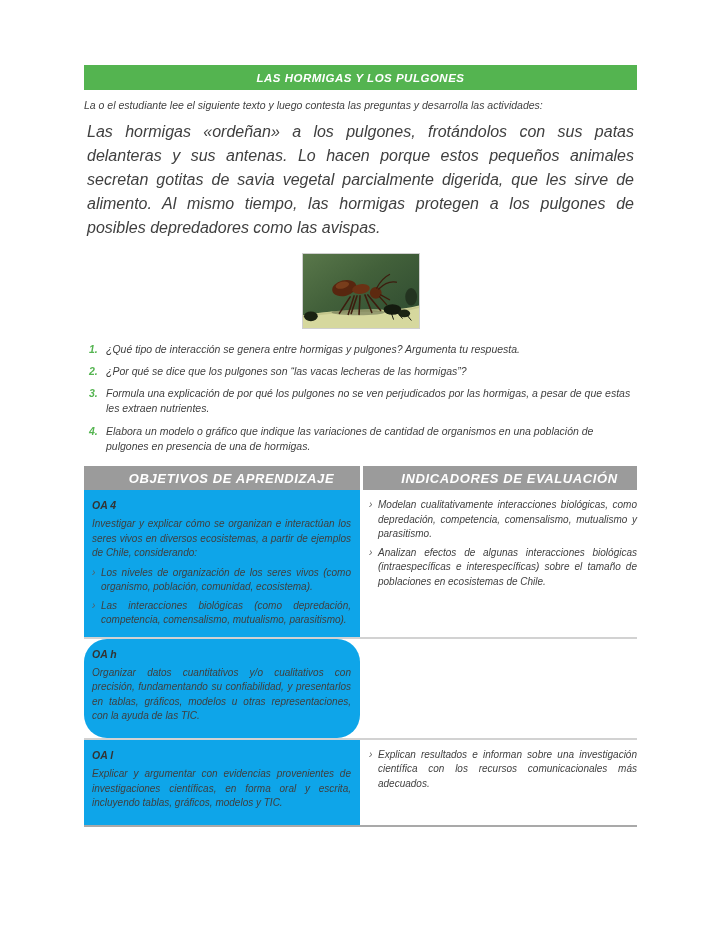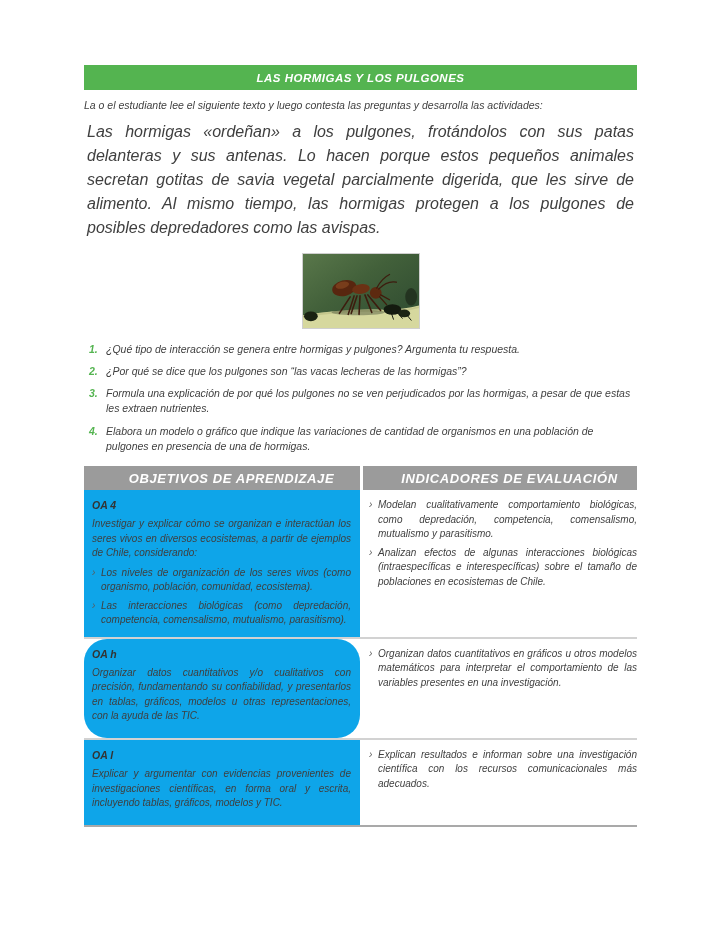--- a/index.html
+++ b/index.html
@@ -161,40 +161,34 @@
             <span class="btext">Los niveles de organización de los seres vivos (como organismo, población, comunidad, ecosistema).</span>
           </div>
           <div class="bullet">
             <span class="marker"></span>
             <span class="btext">Las interacciones biológicas (como depredación, competencia, comensalismo, mutualismo, parasitismo).</span>
           </div>
         </div>
         <div class="cell-right">
           <div class="bullet">
             <span class="marker"></span>
-            <span class="btext">Modelan cualitativamente comportamiento biológicas, como depredación, competencia, comensalismo, mutualismo y parasitismo.</span>
+            <span class="btext">Modelan cualitativamente interacciones biológicas, como depredación, competencia, comensalismo, mutualismo y parasitismo.</span>
           </div>
           <div class="bullet">
             <span class="marker"></span>
             <span class="btext">Analizan efectos de algunas interacciones biológicas (intraespecíficas e interespecíficas) sobre el tamaño de poblaciones en ecosistemas de Chile.</span>
           </div>
         </div>
       </div>
 
       <div class="trow row-oah">
         <div class="cell-left">
           <div class="oa-code">OA h</div>
           <p class="oa-text">Organizar datos cuantitativos y/o cualitativos con precisión, fundamentando su confiabilidad, y presentarlos en tablas, gráficos, modelos u otras representaciones, con la ayuda de las TIC.</p>
         </div>
-        <div class="cell-right">
-          <div class="bullet">
-            <span class="marker"></span>
-            <span class="btext">Organizan datos cuantitativos en gráficos u otros modelos matemáticos para interpretar el comportamiento de las variables presentes en una investigación.</span>
-          </div>
-        </div>
       </div>
 
       <div class="trow row-oal">
         <div class="cell-left">
           <div class="oa-code">OA l</div>
           <p class="oa-text">Explicar y argumentar con evidencias provenientes de investigaciones científicas, en forma oral y escrita, incluyendo tablas, gráficos, modelos y TIC.</p>
         </div>
         <div class="cell-right">
           <div class="bullet">
             <span class="marker"></span>

